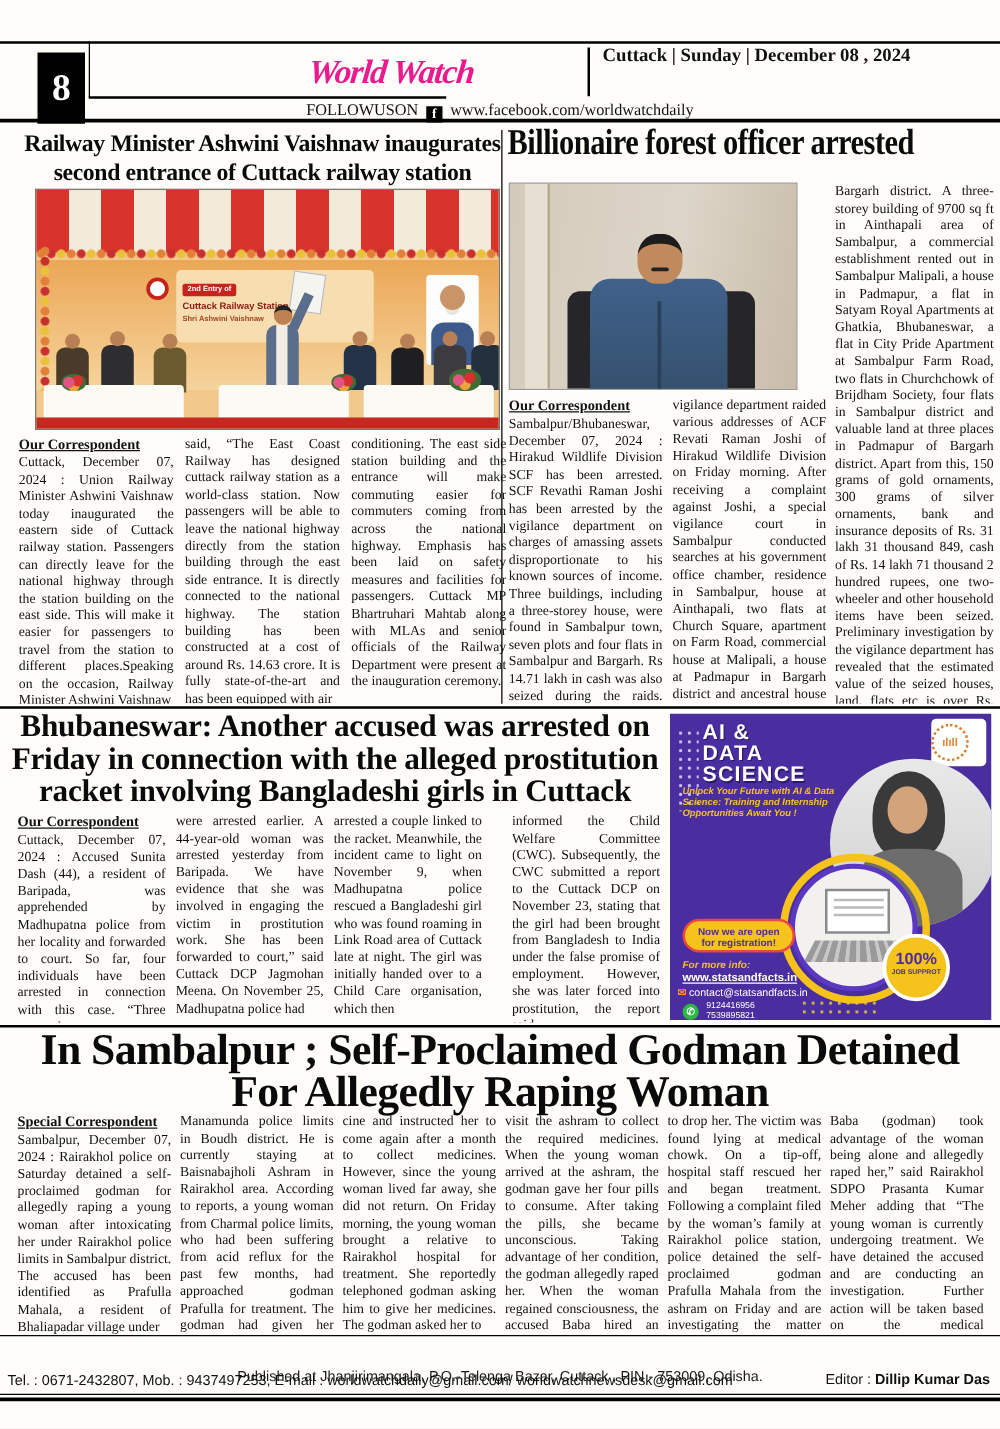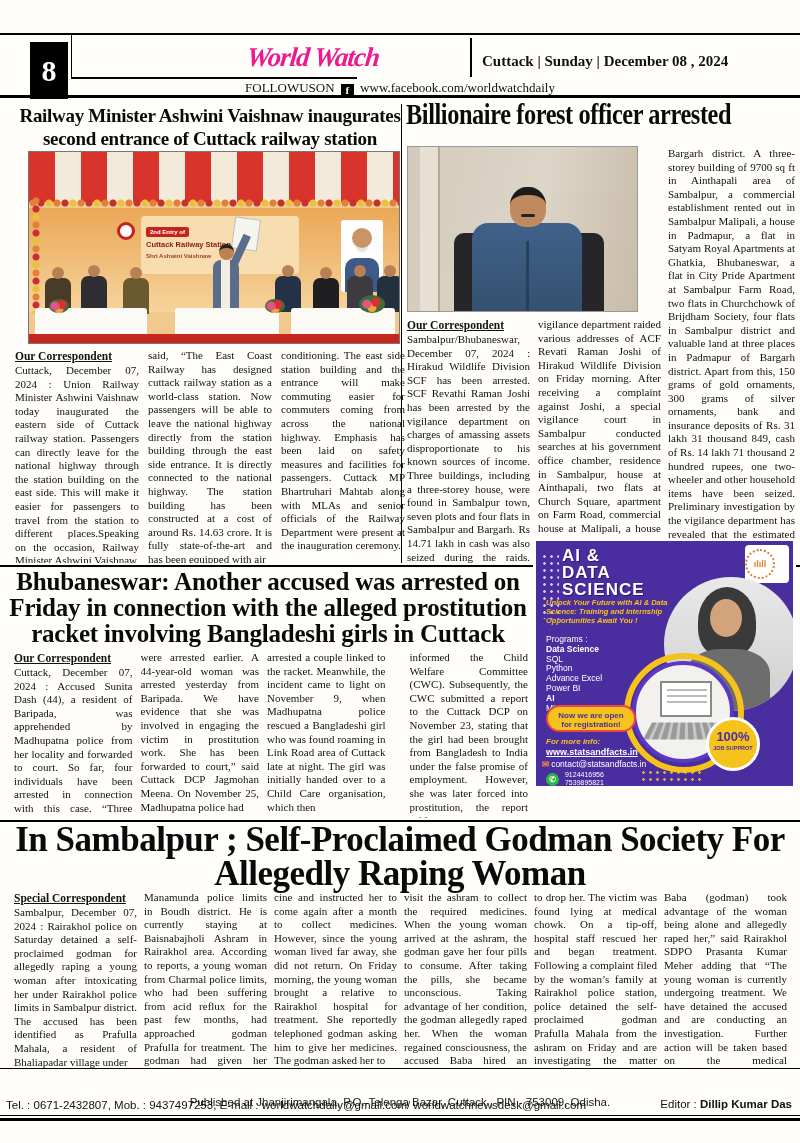--- a/index.html
+++ b/index.html
@@ -9,21 +9,21 @@
     background:#fffefb; font-family:"Liberation Serif", serif; color:#111;
     overflow:hidden;
   }
   .rule { position:absolute; background:#000; }
   
   .pagenum { position:absolute; left:30px; top:42px; width:38px; height:57px;
     background:#000; color:#fff; font:bold 30px/57px "Liberation Serif",serif; text-align:center; }
   .logo { position:absolute; left:238px; top:42px; width:150px; text-align:center;
     color:#ec1a8e; font:bold italic 27px/30px "Liberation Serif",serif; letter-spacing:-1px;
     transform:skewX(-6deg); }
-  .dateline { position:absolute; left:482px; top:52px; font:bold 15px/18px "Liberation Serif",serif; }
+  .dateline { position:absolute; left:482px; top:36px; font:bold 15px/18px "Liberation Serif",serif; }
   .followrow { position:absolute; left:0; right:0; top:81px; text-align:center;
     font:13px/14px "Liberation Serif",serif; }
   .followrow .fb { display:inline-block; width:13px; height:13px; background:#000; color:#fff;
     font:bold 11px/13px "Liberation Serif",serif; text-align:center; vertical-align:-2px; margin:0 3px; }
   
   .hl { font-weight:bold; color:#0a0a0a; }
   .hl1 { position:absolute; left:14px; top:104px; width:392px; text-align:center;
     font-size:19px; line-height:23px; letter-spacing:-0.3px; }
   .hl2 { position:absolute; left:406px; top:98px; width:392px; white-space:nowrap; }
   .hl2 span { display:inline-block; font-size:29px; letter-spacing:-0.5px;
@@ -97,21 +97,21 @@
     background:#e7e0d2; border-right:2px solid #b5a993; }
   .p2-chair { position:absolute; left:46px; bottom:0; width:150px; height:78px;
     background:#26262a; border-radius:10px 10px 0 0; }
   .p2-torso { position:absolute; left:64px; bottom:0; width:110px; height:88px;
     background:linear-gradient(#40618a,#35516f); border-radius:16px 16px 0 0; }
   .p2-zip { position:absolute; left:118px; bottom:0; width:3px; height:70px; background:#2a405a; }
   .p2-head { position:absolute; left:102px; bottom:84px; width:36px; height:40px;
     border-radius:46% 46% 42% 42%; background:#c08a5e; border-top:8px solid #1c1c1c; }
   .p2-stache { position:absolute; left:113px; bottom:94px; width:14px; height:3px; background:#222; border-radius:2px; }
   
-  .ad { position:absolute; left:533px; top:538px; width:263px; height:251px;
+  .ad { position:absolute; left:533px; top:568px; width:263px; height:251px;
     background:#fff; padding:3px; }
   .ad-inner { position:relative; width:100%; height:100%; background:#4a2d9f; overflow:hidden;
     font-family:"Liberation Sans",sans-serif; }
   .ad-dots { position:absolute; background-image:radial-gradient(#cfc3ef 1px,transparent 1.6px);
     background-size:7px 7px; }
   .ad-dots.yellow { background-image:radial-gradient(#d8b43c 1px,transparent 1.6px); }
   .ad-title { position:absolute; left:26px; top:6px; color:#fff; font-weight:bold;
     font-size:17px; line-height:17px; letter-spacing:1px; text-shadow:1px 1px 0 #2a1769; }
   .ad-logo { position:absolute; right:4px; top:4px; width:44px; height:38px; background:#fff;
     border-radius:4px; display:flex; align-items:center; justify-content:flex-start; }
@@ -288,30 +288,20 @@
       </div>
       <div class="ad-logo">
         <div class="seal">ılıll</div>
       </div>
       <div class="ad-woman">
         <div class="hair"></div>
           <div class="face"></div>
           <div class="shirt"></div>
       </div>
       <div class="ad-tag">Unlock Your Future with AI &amp; Data Science:  Training and Internship Opportunities Await You !</div>
-      <div class="ad-progs">
-        <div>Programs :</div>
-        <div class="b">Data Science</div>
-        <div>SQL</div>
-        <div>Python</div>
-        <div>Advance Excel</div>
-        <div>Power BI</div>
-        <div class="b">AI</div>
-        <div>ML, CV, NLP, Gen AI</div>
-      </div>
       <div class="ad-cres"></div>
       <div class="ad-laptop">
         <div class="scr">
             <i></i>
           </div>
           <div class="kb"></div>
       </div>
       <div class="ad-cta">
         <div>Now we are open</div>
           <div>for registration!</div>
@@ -330,21 +320,21 @@
       </div>
       <div class="ad-badge">
         <div class="pct">100%</div>
         <div class="lbl">JOB SUPPROT</div>
       </div>
     </div>
   </div>
 
   <div class="rule" style="left:0;top:820px;width:800px;height:2px;"></div>
 
-  <div class="hl hl4">In Sambalpur ; Self-Proclaimed Godman Society For Allegedly Raping Woman</div>
+  <div class="hl hl4">In Sambalpur ; Self-Proclaimed Godman Detained For Allegedly Raping Woman</div>
 
   <div class="cols" style="left:14px;top:891px;width:774px;height:177px;">
     <div class="col" style="width:123px;margin-right:7px;">
       <div class="byline">Special Correspondent</div>
       <div class="coltext">Sambalpur, December 07, 2024 : Rairakhol police on Saturday detained a self-proclaimed godman for allegedly raping a young woman after intoxicating her under Rairakhol police limits in Sambalpur district. The accused has been identified as Prafulla Mahala, a resident of Bhaliapadar village under</div>
     </div>
     <div class="col coltext" style="width:123px;margin-right:7px;">Manamunda police limits in Boudh district. He is currently staying at Baisnabajholi Ashram in Rairakhol area. According to reports, a young woman from Charmal police limits, who had been suffering from acid reflux for the past few months, had approached godman Prafulla for treatment. The godman had given her some medi-</div>
     <div class="col coltext" style="width:123px;margin-right:7px;">cine and instructed her to come again after a month to collect medicines. However, since the young woman lived far away, she did not return. On Friday morning, the young woman brought a relative to Rairakhol hospital for treatment. She reportedly telephoned godman asking him to give her medicines. The godman asked her to</div>
     <div class="col coltext" style="width:123px;margin-right:7px;">visit the ashram to collect the required medicines. When the young woman arrived at the ashram, the godman gave her four pills to consume. After taking the pills, she became unconscious. Taking advantage of her condition, the godman allegedly raped her. When the woman regained consciousness, the accused Baba hired an auto-rickshaw</div>
     <div class="col coltext" style="width:123px;margin-right:7px;">to drop her. The victim was found lying at medical chowk. On a tip-off, hospital staff rescued her and began treatment. Following a complaint filed by the woman’s family at Rairakhol police station, police detained the self-proclaimed godman Prafulla Mahala from the ashram on Friday and are investigating the matter further. “The</div>

